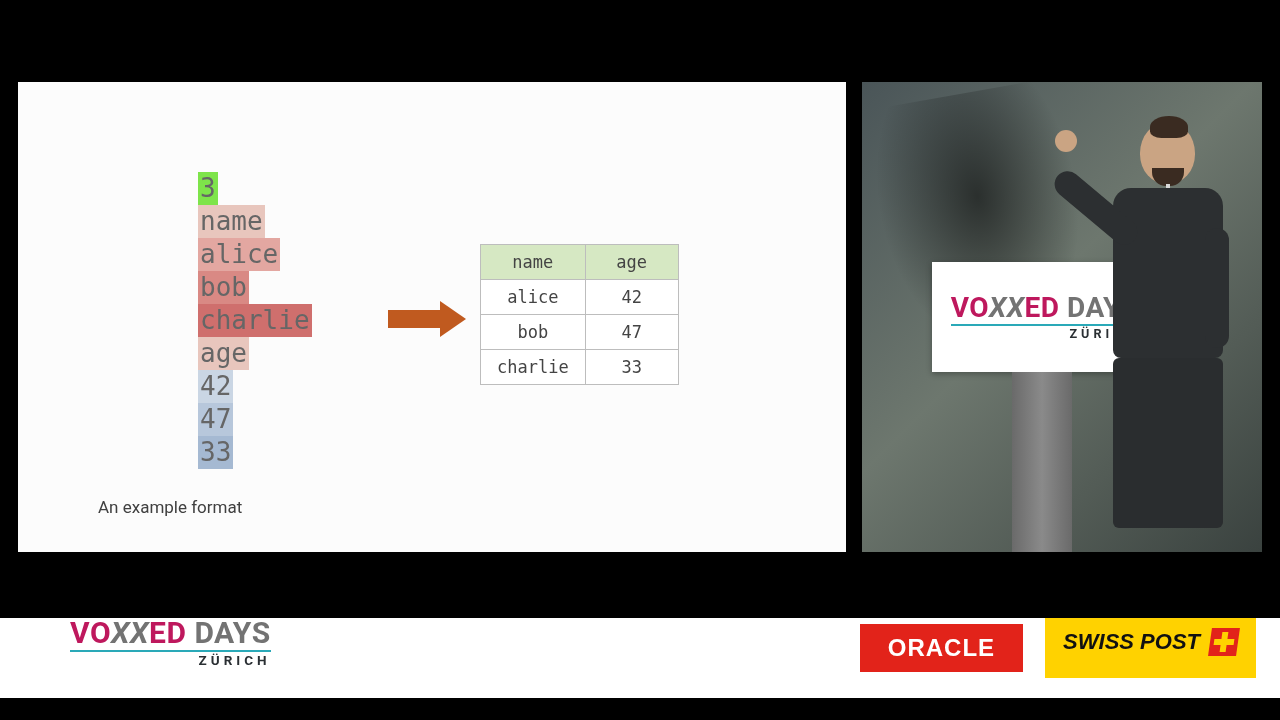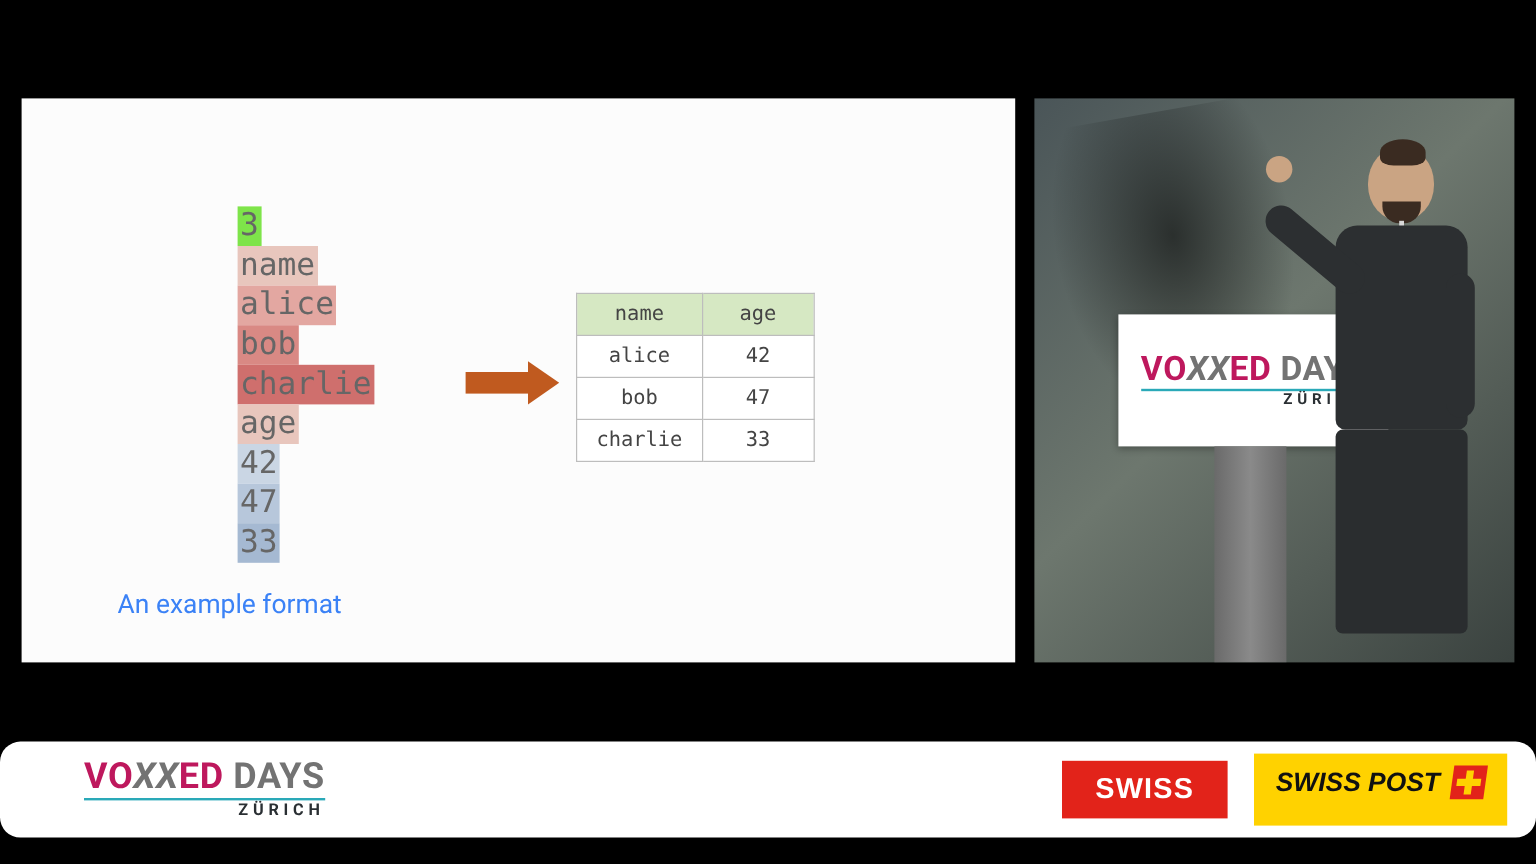--- a/index.html
+++ b/index.html
@@ -84,22 +84,22 @@
     background: #fff;
   }
   .data-table th {
     background: #d6e8c3;
     font-weight: normal;
   }
   .caption {
     position: absolute;
     left: 80px;
     bottom: 35px;
-    font-size: 22px;
-    color: #3b82f6;
+    font-size: 17px;
+    color: #404040;
   }
   
   .camera {
     position: absolute;
     left: 862px;
     top: 82px;
     width: 400px;
     height: 470px;
     background: linear-gradient(135deg,#4a5558 0%, #6d776e 45%, #3a423f 100%);
     overflow: hidden;
@@ -198,22 +198,21 @@
   .vox-rule { height:2px; background:#2aa9b8; width:100%; margin-top:2px;}
   
   .footer {
     position: absolute;
     left: 0;
     top: 618px;
     width: 1280px;
     height: 80px;
     background: #fff;
     display: flex;
-    align-items: center;
-    border-radius: 17px;
+    align-items: flex-start;
   }
   .footer .logo-voxxed {
     margin-left: 70px;
     font-size: 30px;
   }
   .footer .sponsors {
     margin-left: auto;
     margin-right: 24px;
     display: flex;
     align-items: center;
@@ -330,21 +329,21 @@
   </div>
 
   <div class="footer">
     <div class="logo-voxxed voxxed-logo">
       <span class="vox-dark">VO</span><span class="vox-teal">XX</span><span class="vox-dark">ED</span>
       <span class="vox-teal" style="font-style:normal;">DAYS</span>
       <div class="vox-rule"></div>
       <div class="vox-sub">ZÜRICH</div>
     </div>
     <div class="sponsors">
-      <div class="oracle">SWISS</div>
+      <div class="oracle">ORACLE</div>
       <div class="swisspost">
         <span>SWISS POST</span>
         <span class="cross"></span>
       </div>
     </div>
   </div>
 
 </div>
 
 </body></html>

